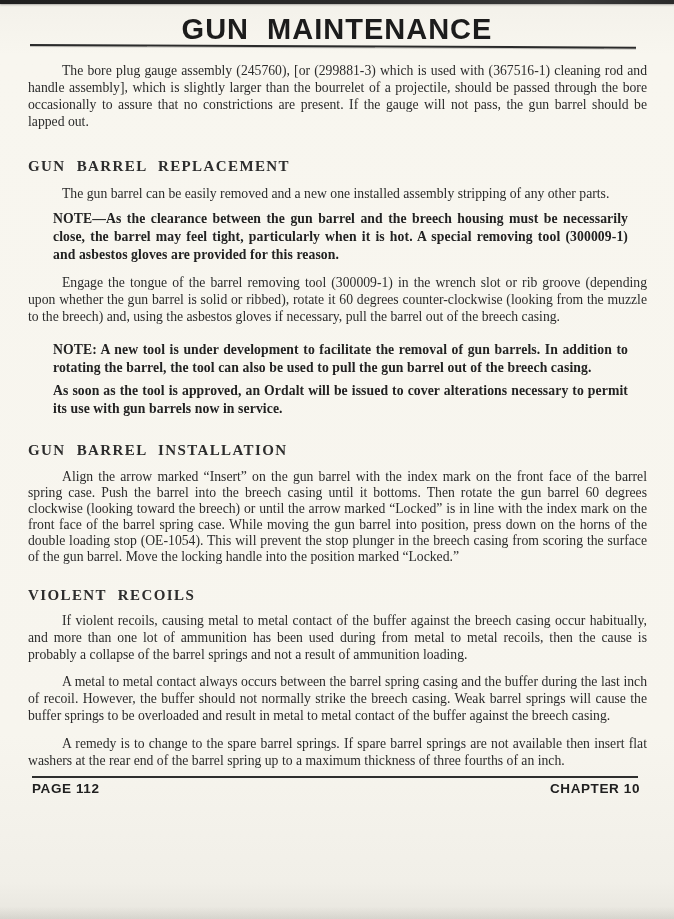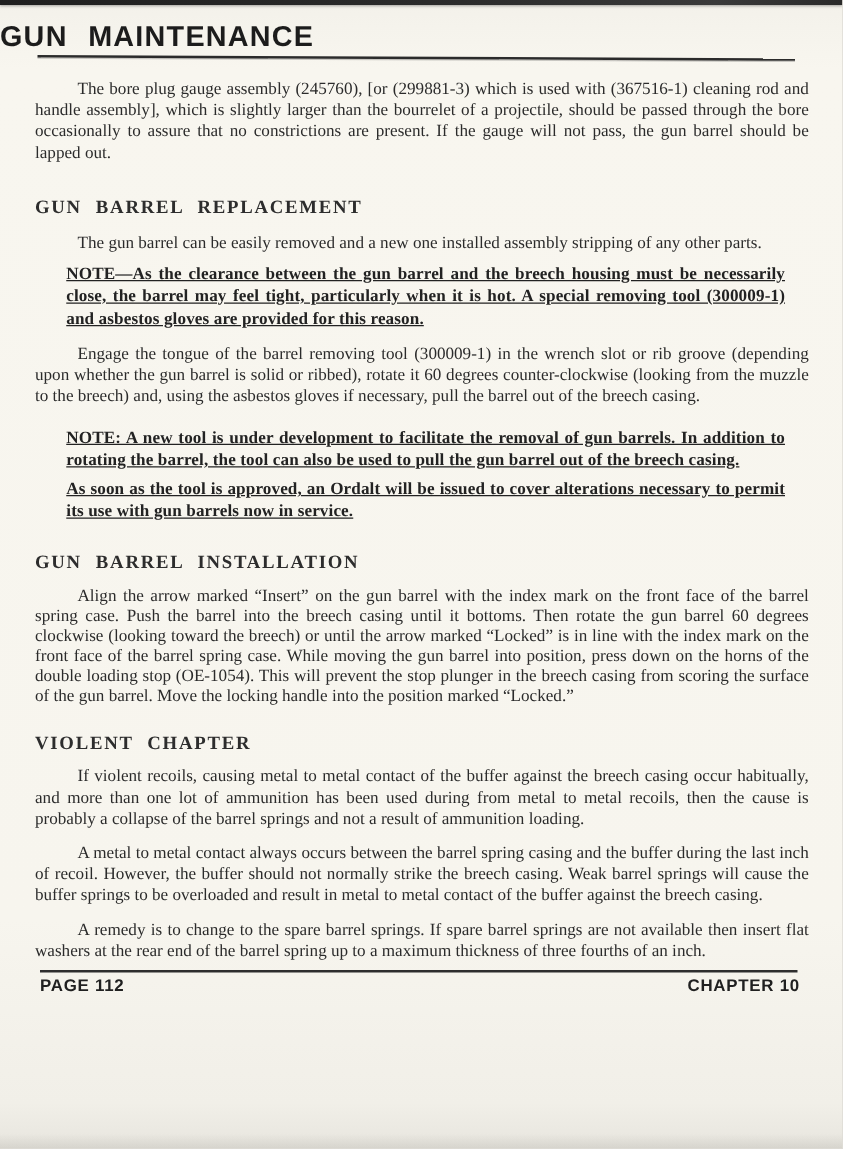--- a/index.html
+++ b/index.html
@@ -20,24 +20,24 @@
   }
   .scan-edge-top {
     position: absolute;
     top: 0; left: 0; right: 0;
     height: 4px;
     background: linear-gradient(90deg, #1f1f1f 0%, #2c2c2c 55%, #3a3a3a 85%, #2a2a2a 100%);
     box-shadow: 0 1px 2px rgba(40,40,40,.35);
   }
   .page-title {
     margin: 16px 0 0 0;
-    text-align: left;
+    text-align: center;
     font-family: "Liberation Sans", sans-serif;
     font-weight: bold;
-    font-size: 23px;
+    font-size: 29px;
     line-height: 26px;
     letter-spacing: 1px;
     word-spacing: 9px;
     color: #1c1c1c;
   }
   .title-rule {
     height: 0;
     border-top: 2.5px solid #2b2b2b;
     margin: 2px 38px 0 30px;
     transform: rotate(0.25deg);
@@ -53,21 +53,20 @@
   }
   .indent { text-indent: 34px; }
   .note {
     margin-left: 53px;
     margin-right: 46px;
     font-weight: bold;
     line-height: 18px;
     text-indent: 0;
     color: #222222;
     letter-spacing: 0.1px;
-    text-decoration: underline;
   }
   .tight { line-height: 15.9px; }
   .section-heading {
     margin: 0 0 0 28px;
     font-family: "Liberation Serif", serif;
     font-weight: bold;
     font-size: 15px;
     line-height: 19px;
     letter-spacing: 1.4px;
     word-spacing: 6px;
@@ -113,21 +112,21 @@
   <p class="body indent" style="margin-top:9px">The gun barrel can be easily removed and a new one installed assembly stripping of any other parts.</p>
   <p class="body note" style="margin-top:8px">NOTE—As the clearance between the gun barrel and the breech housing must be necessarily close, the barrel may feel tight, particularly when it is hot. A special removing tool (300009-1) and asbestos gloves are provided for this reason.</p>
 
   <p class="body indent" style="margin-top:10px">Engage the tongue of the barrel removing tool (300009-1) in the wrench slot or rib groove (depending upon whether the gun barrel is solid or ribbed), rotate it 60 degrees counter-clockwise (looking from the muzzle to the breech) and, using the asbestos gloves if necessary, pull the barrel out of the breech casing.</p>
   <p class="body note" style="margin-top:16px">NOTE: A new tool is under development to facilitate the removal of gun barrels. In addition to rotating the barrel, the tool can also be used to pull the gun barrel out of the breech casing.</p>
   <p class="body note" style="margin-top:5px">As soon as the tool is approved, an Ordalt will be issued to cover alterations necessary to permit its use with gun barrels now in service.</p>
 
   <h2 class="section-heading" style="margin-top:23px">GUN BARREL INSTALLATION</h2>
   <p class="body indent tight" style="margin-top:9px">Align the arrow marked “Insert” on the gun barrel with the index mark on the front face of the barrel spring case. Push the barrel into the breech casing until it bottoms. Then rotate the gun barrel 60 degrees clockwise (looking toward the breech) or until the arrow marked “Locked” is in line with the index mark on the front face of the barrel spring case. While moving the gun barrel into position, press down on the horns of the double loading stop (OE-1054). This will prevent the stop plunger in the breech casing from scoring the surface of the gun barrel. Move the locking handle into the position marked “Locked.”</p>
 
-  <h2 class="section-heading" style="margin-top:22px">VIOLENT CHAPTER</h2>
+  <h2 class="section-heading" style="margin-top:22px">VIOLENT RECOILS</h2>
   <p class="body indent" style="margin-top:7px">If violent recoils, causing metal to metal contact of the buffer against the breech casing occur habitually, and more than one lot of ammunition has been used during from metal to metal recoils, then the cause is probably a collapse of the barrel springs and not a result of ammunition loading.</p>
   <p class="body indent" style="margin-top:10px">A metal to metal contact always occurs between the barrel spring casing and the buffer during the last inch of recoil. However, the buffer should not normally strike the breech casing. Weak barrel springs will cause the buffer springs to be overloaded and result in metal to metal contact of the buffer against the breech casing.</p>
   <p class="body indent" style="margin-top:11px">A remedy is to change to the spare barrel springs. If spare barrel springs are not available then insert flat washers at the rear end of the barrel spring up to a maximum thickness of three fourths of an inch.</p>
 
   <div class="footer-rule"></div>
   <div class="footer-row">
     <span>PAGE 112</span>
     <span>CHAPTER 10</span>
   </div>
 

